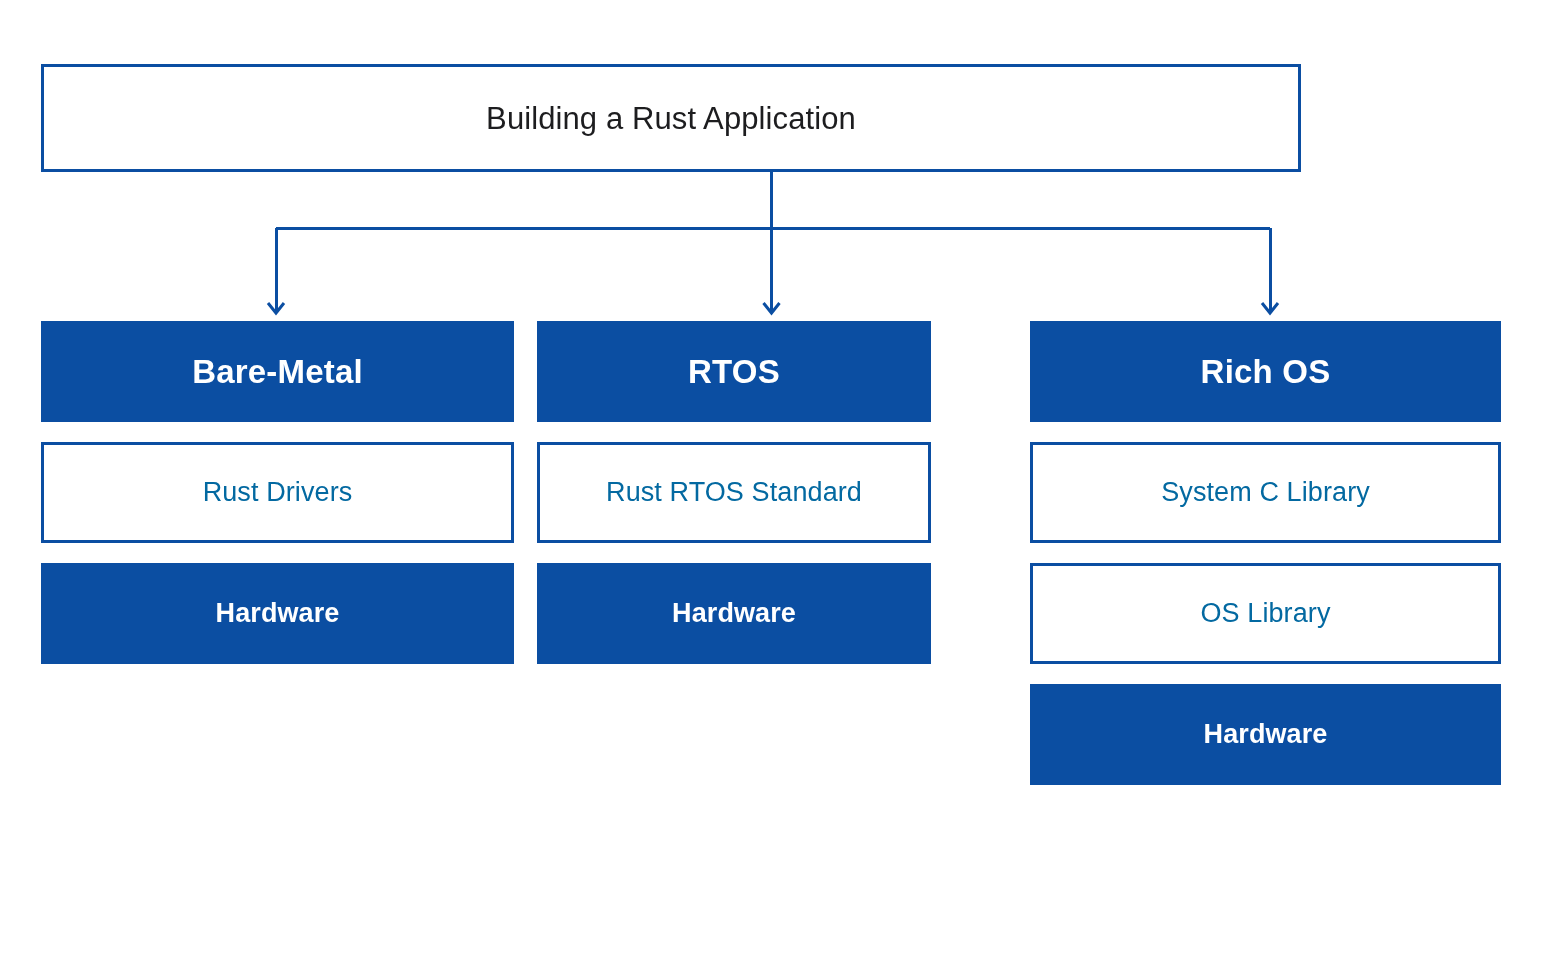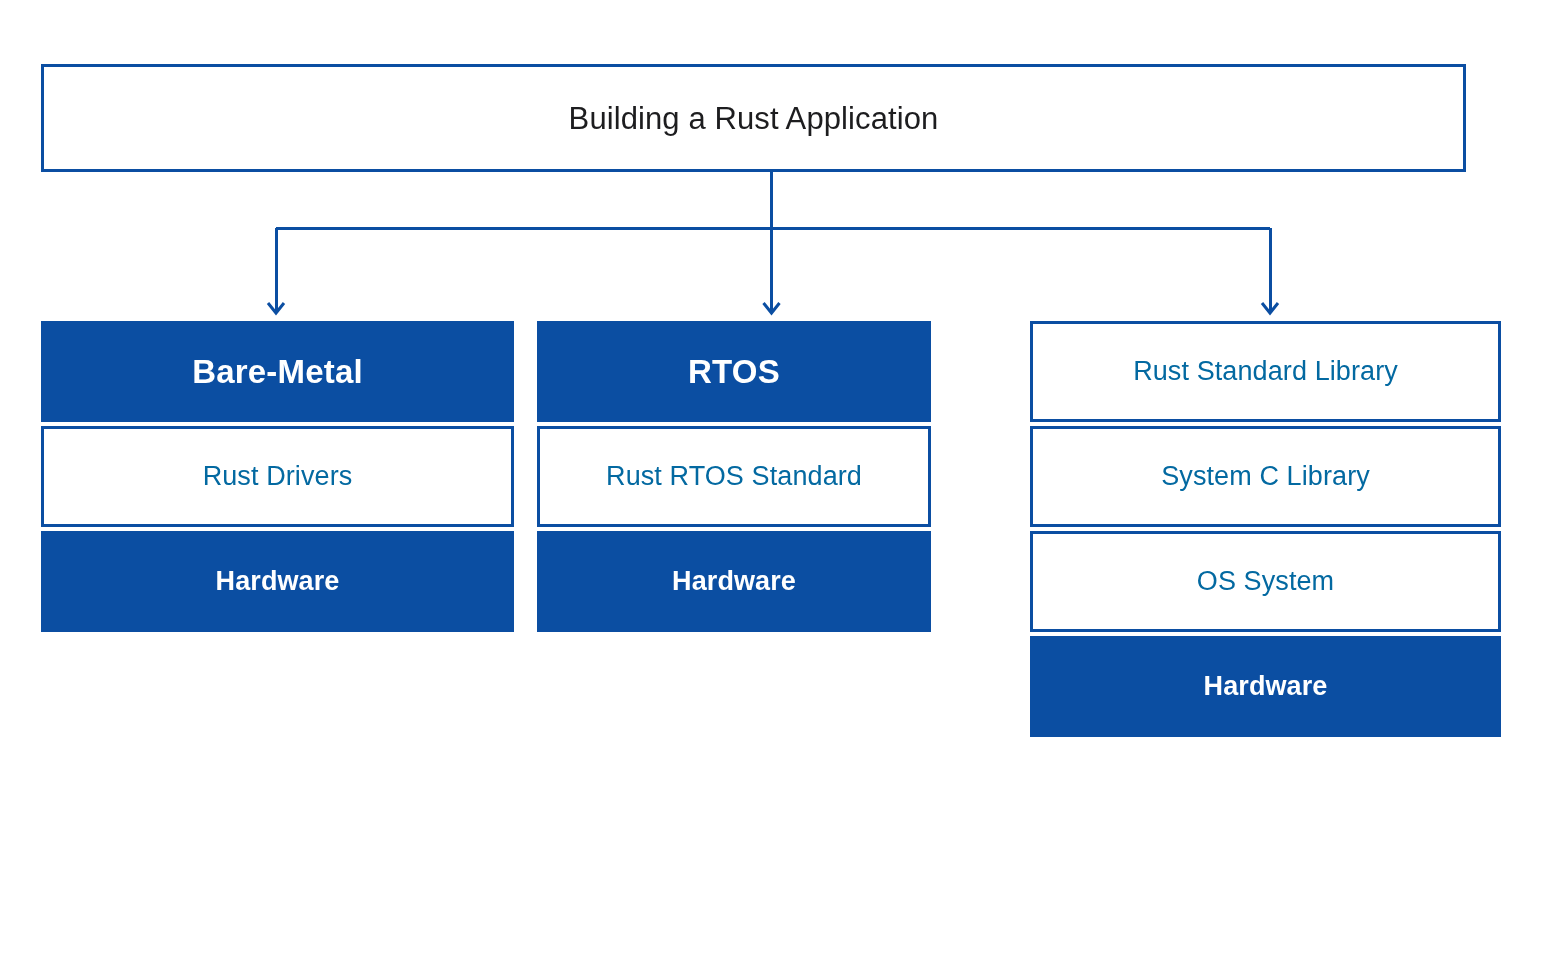--- a/index.html
+++ b/index.html
@@ -19,21 +19,21 @@
     width: 1550px;
     height: 980px;
     background: #ffffff;
   }
 
   
   #root-box {
     position: absolute;
     left: 41px;
     top: 64px;
-    width: 1425px;
+    width: 1260px;
     height: 108px;
     box-sizing: border-box;
     border: 3px solid #0B4EA2;
     background: #ffffff;
     display: flex;
     align-items: center;
     justify-content: center;
   }
   #root-box .root-label {
     font-size: 31px;
@@ -59,21 +59,21 @@
     top: 321px;
   }
   #col-0 { left: 41px;   width: 473px; }
   #col-1 { left: 537px;  width: 394px; }
   #col-2 { left: 1030px; width: 471px; }
 
   .node {
     box-sizing: border-box;
     width: 100%;
     height: 101px;
-    margin-bottom: 4px;
+    margin-bottom: 20px;
     display: flex;
     align-items: center;
     justify-content: center;
     text-align: center;
   }
   .node:last-child { margin-bottom: 0; }
 
   
   .node.header {
     background: #0B4EA2;
@@ -161,27 +161,27 @@
     </div>
     <div class="node outlined">
       <span class="node-label">Rust RTOS Standard</span>
     </div>
     <div class="node solid">
       <span class="node-label">Hardware</span>
     </div>
   </div>
 
   <div class="column" id="col-2">
-    <div class="node outlined">
-      <span class="node-label">Rust Standard Library</span>
+    <div class="node header">
+      <span class="node-label">Rich OS</span>
     </div>
     <div class="node outlined">
       <span class="node-label">System C Library</span>
     </div>
     <div class="node outlined">
-      <span class="node-label">OS System</span>
+      <span class="node-label">OS Library</span>
     </div>
     <div class="node solid">
       <span class="node-label">Hardware</span>
     </div>
   </div>
 
 </div>
 
 </body></html>

